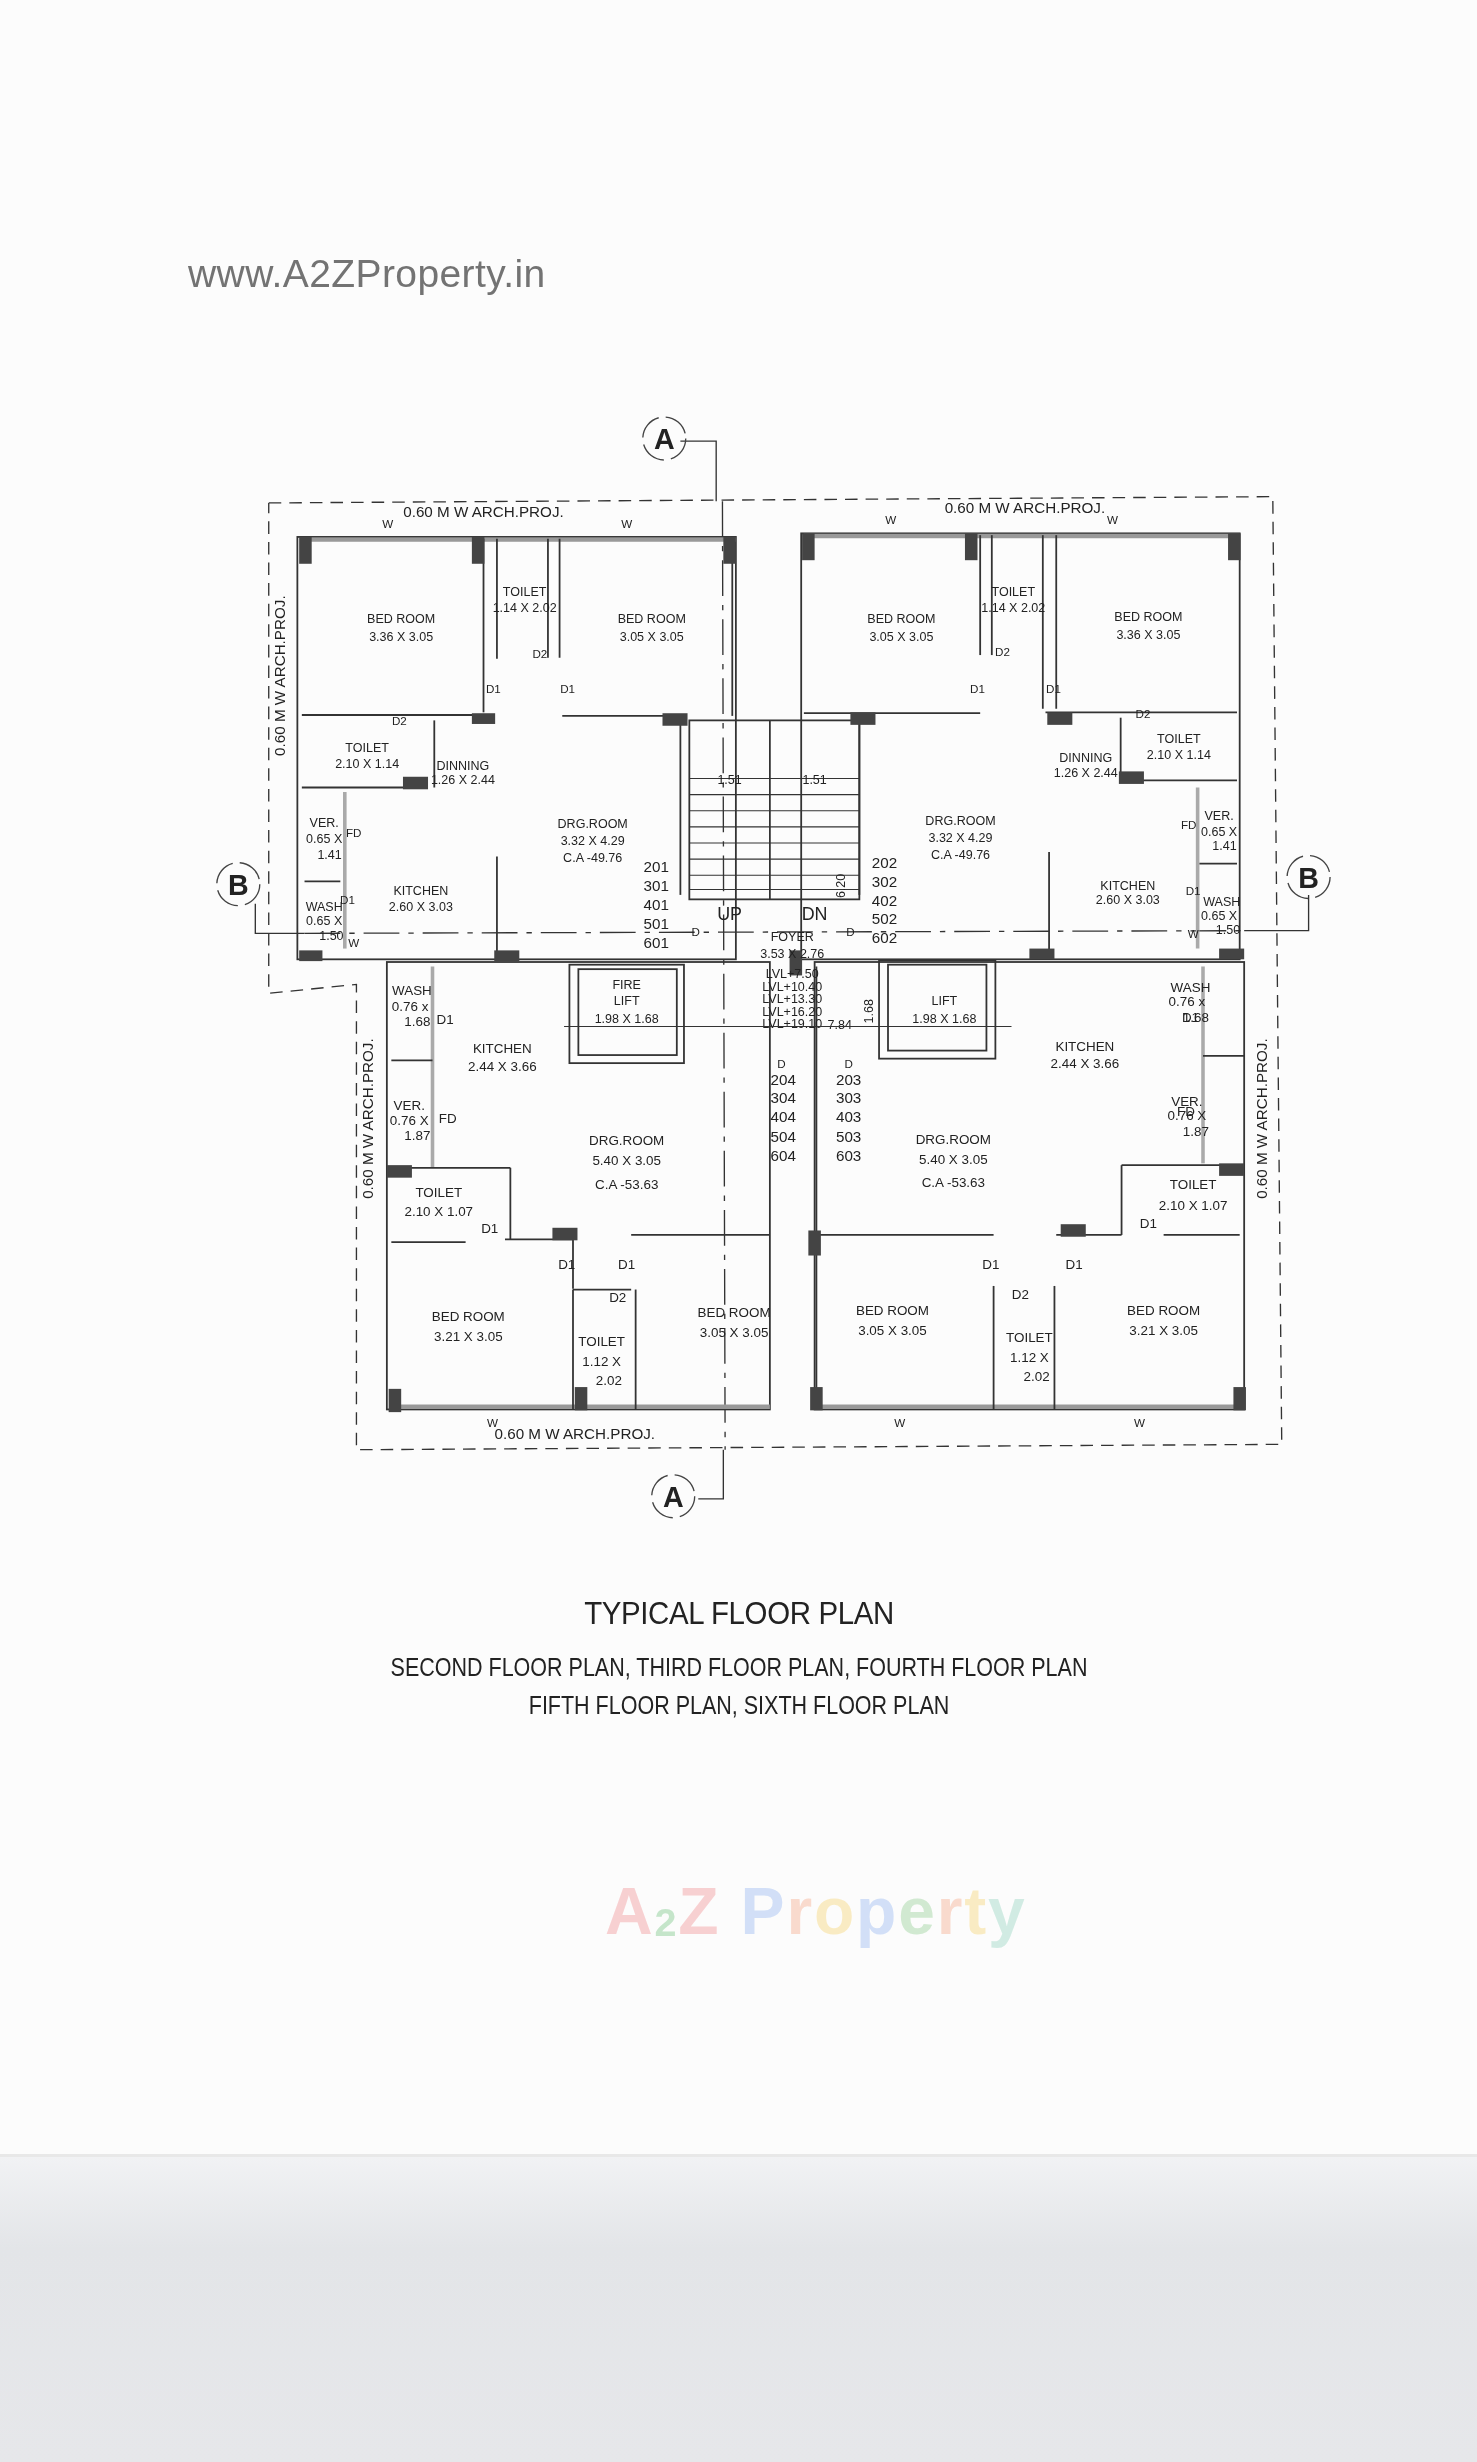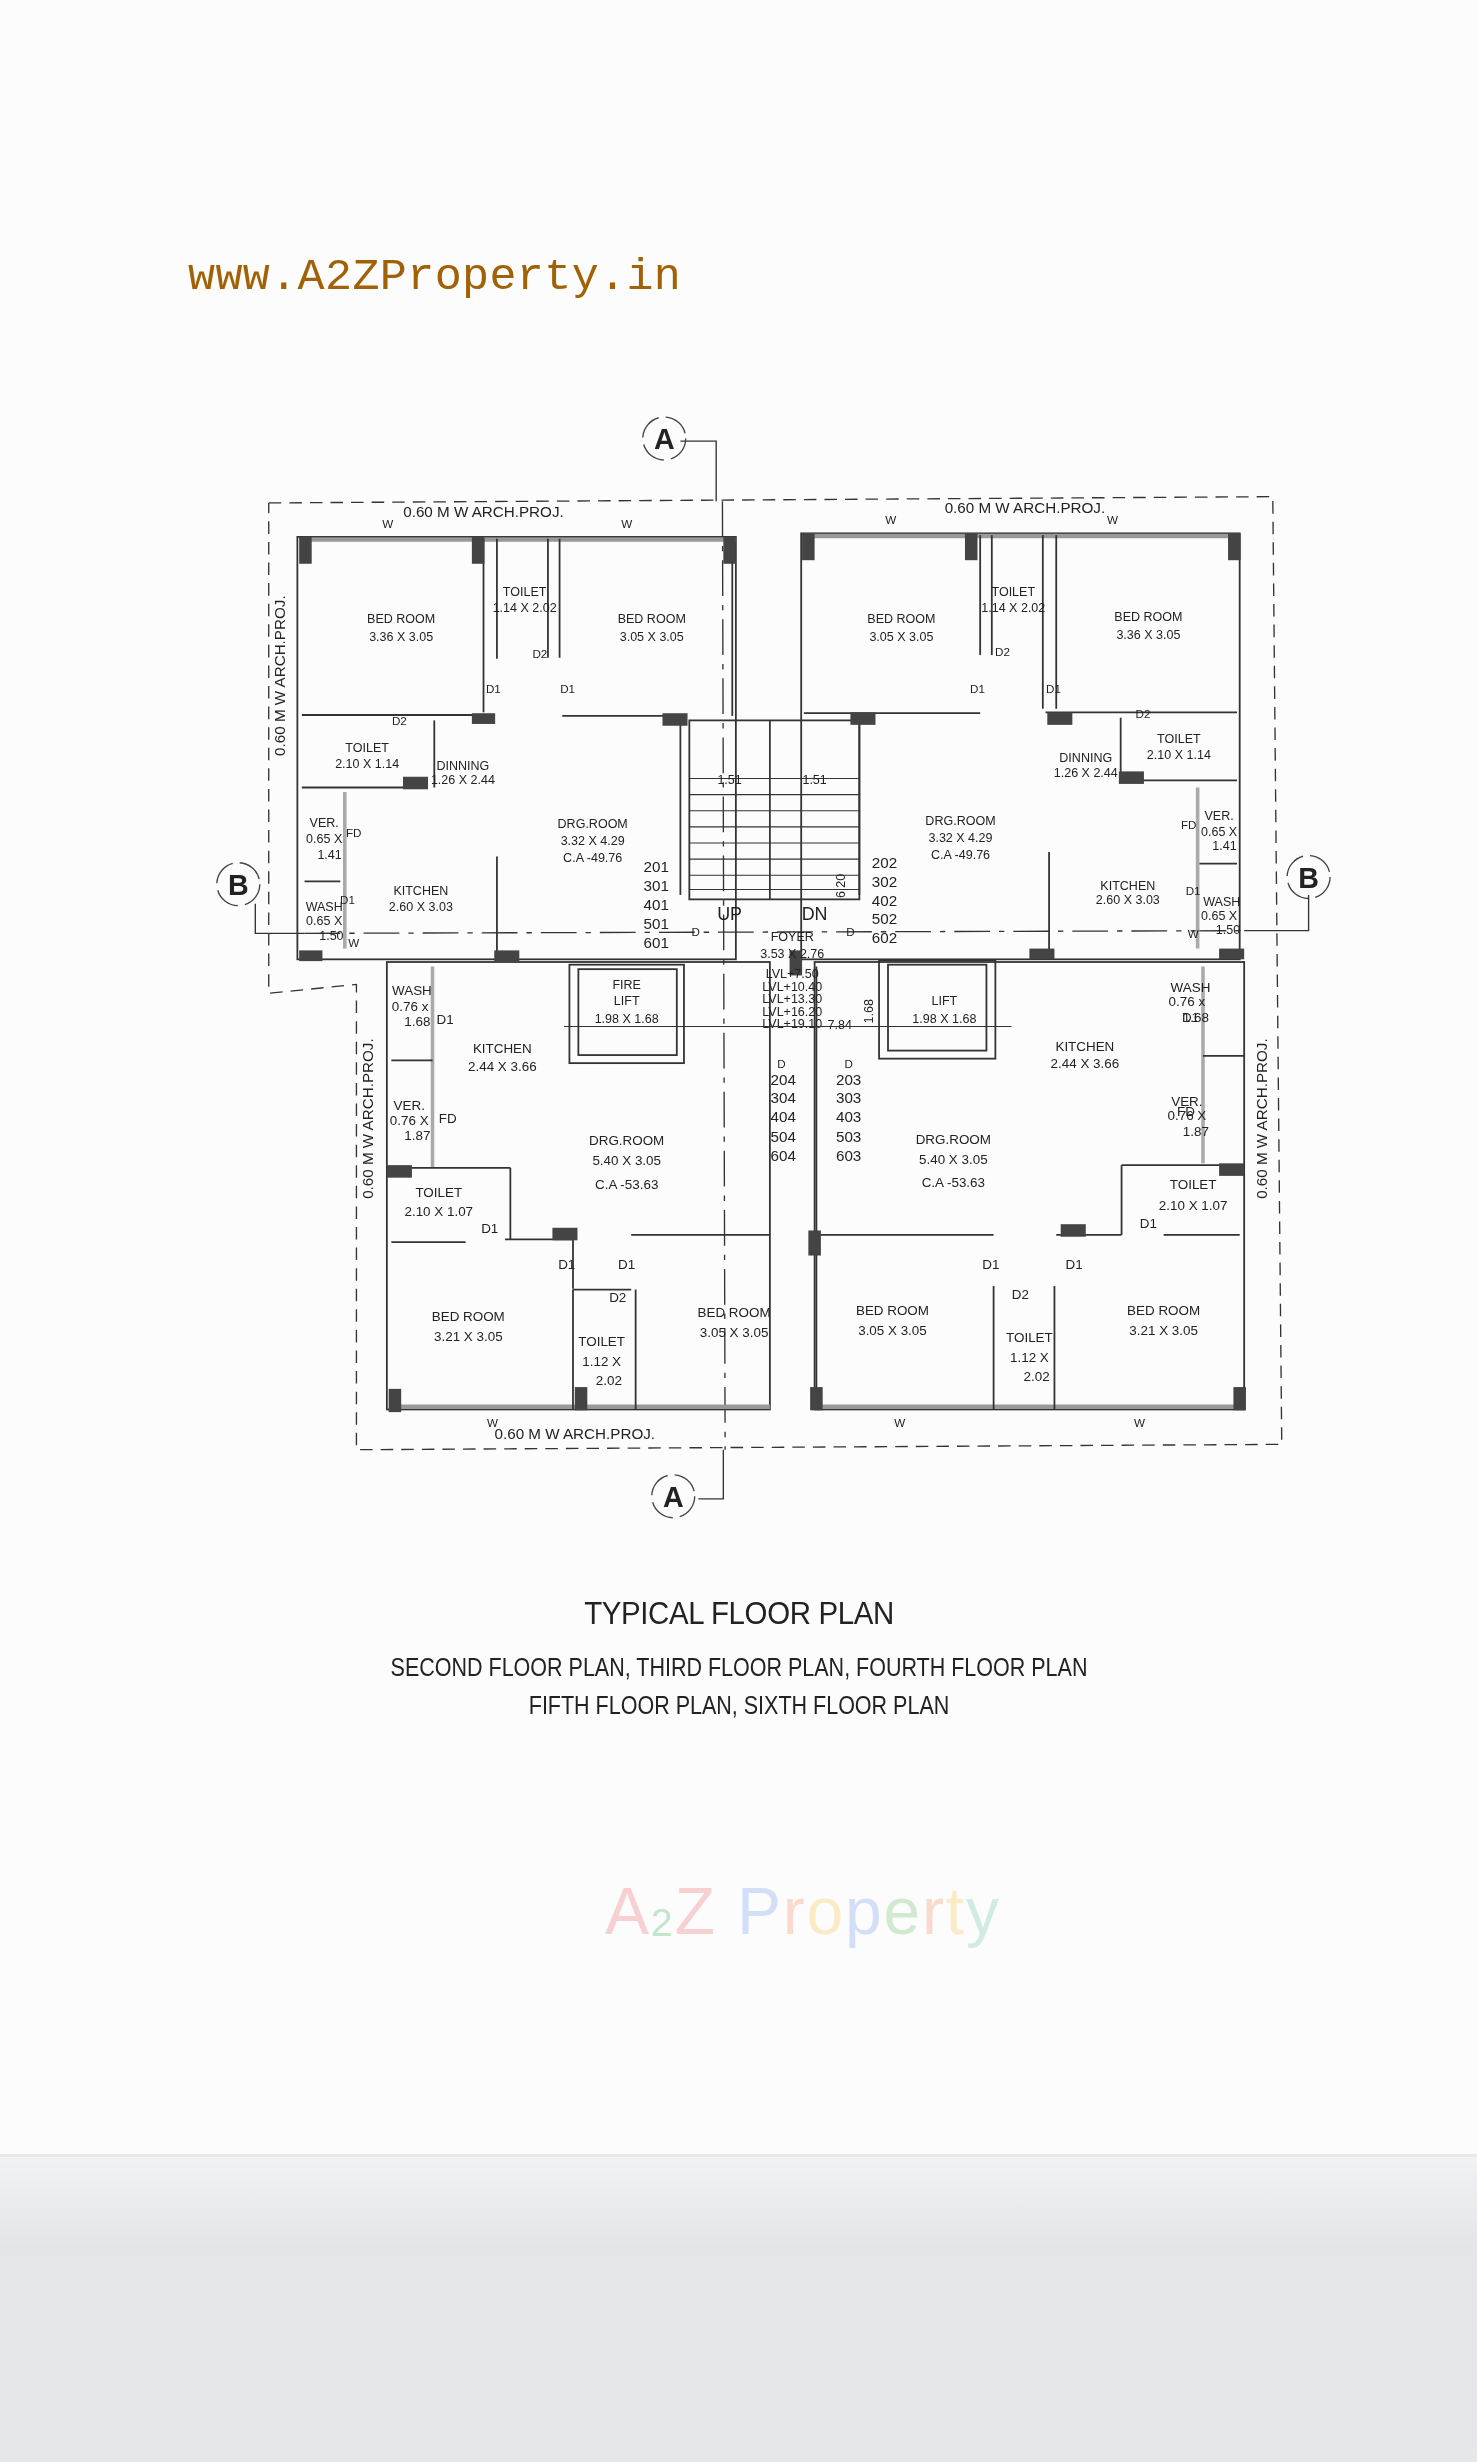--- a/index.html
+++ b/index.html
@@ -2,30 +2,30 @@
 <html style="font-size:14.3px"><head>
 <meta charset="utf-8">
 <style>
   html,body{margin:0;padding:0;}
   body{width:1478px;height:2462px;position:relative;background:#fdfdfd;overflow:hidden;
        font-family:"Liberation Sans",sans-serif;}
   .page{position:absolute;left:0;top:0;width:1478px;height:2157px;background:#fcfcfc;}
   .scan-bottom{position:absolute;left:0;top:2157px;width:1478px;height:305px;
        background:linear-gradient(#f1f2f4,#e3e5e8 30%,#e6e7ea);}
   .scan-edge{position:absolute;left:0;top:2154px;width:1478px;height:5.4px;background:#e8e8e8;}
-  .watermark-url{position:absolute;left:188px;top:252px;font-size:45px;color:#a16207;
-       letter-spacing:0.4px;font-family:Liberation Mono, monospace;}
+  .watermark-url{position:absolute;left:188px;top:252px;font-size:39px;color:#737373;
+       letter-spacing:0.4px;font-family:Liberation Sans, sans-serif;}
   .plan{position:absolute;left:0;top:0;}
   .room-label{font-family:"Liberation Sans",sans-serif;fill:#222;text-anchor:middle;}
   .title{position:absolute;left:0;width:1478px;text-align:center;color:#222;
        font-family:"Liberation Sans",sans-serif;}
   .t1{top:1595px;font-size:32px;letter-spacing:-0.4px;transform:scaleX(0.92);}
   .t2{top:1653px;font-size:25px;transform:scaleX(0.86);}
   .t3{top:1691px;font-size:25px;transform:scaleX(0.86);}
-  .logo{position:absolute;left:605px;top:1873px;font-size:66px;font-weight:normal;
+  .logo{position:absolute;left:605px;top:1873px;font-size:66px;font-weight:bold;
        font-family:"Liberation Sans",sans-serif;letter-spacing:1.8px;opacity:0.5;}
   .logo span{display:inline-block;}
 </style>
 </head>
 <body>
 
 <div class="page"></div>
 <div class="scan-edge"></div>
 <div class="scan-bottom"></div>
 

